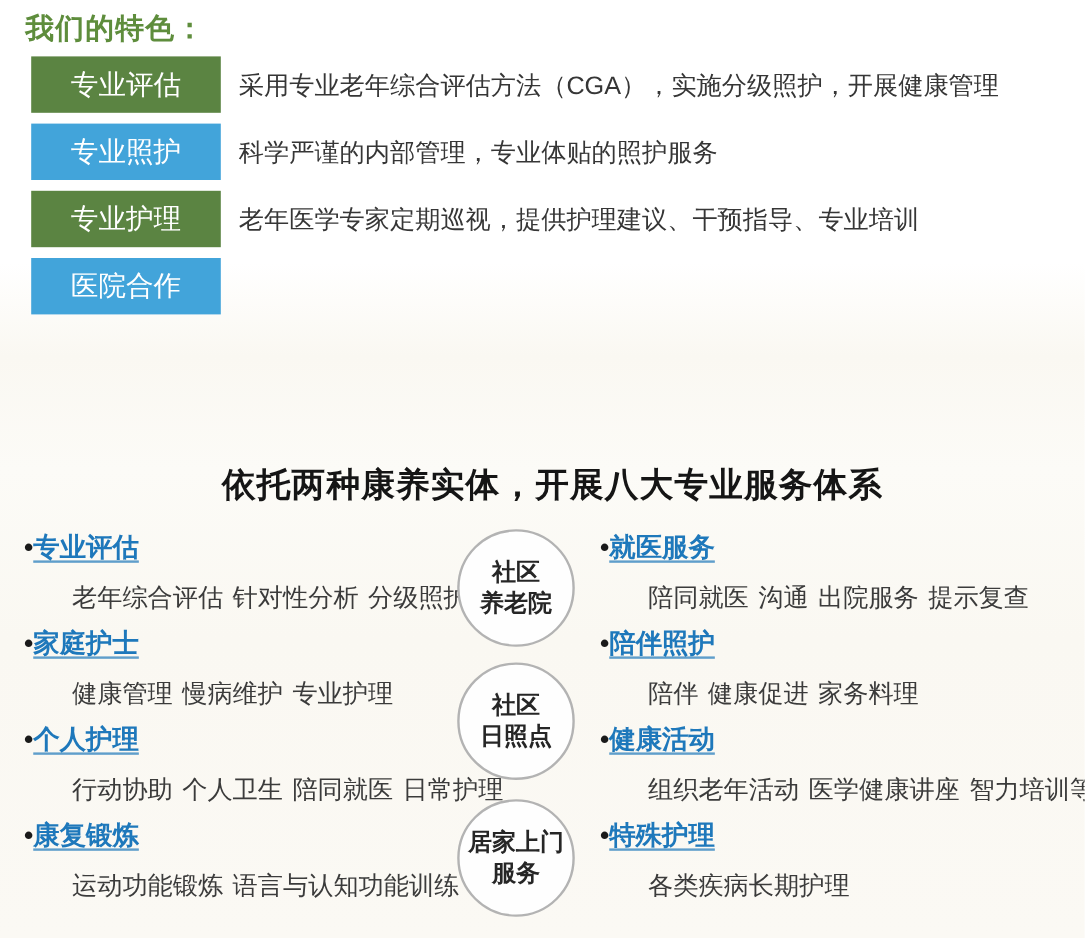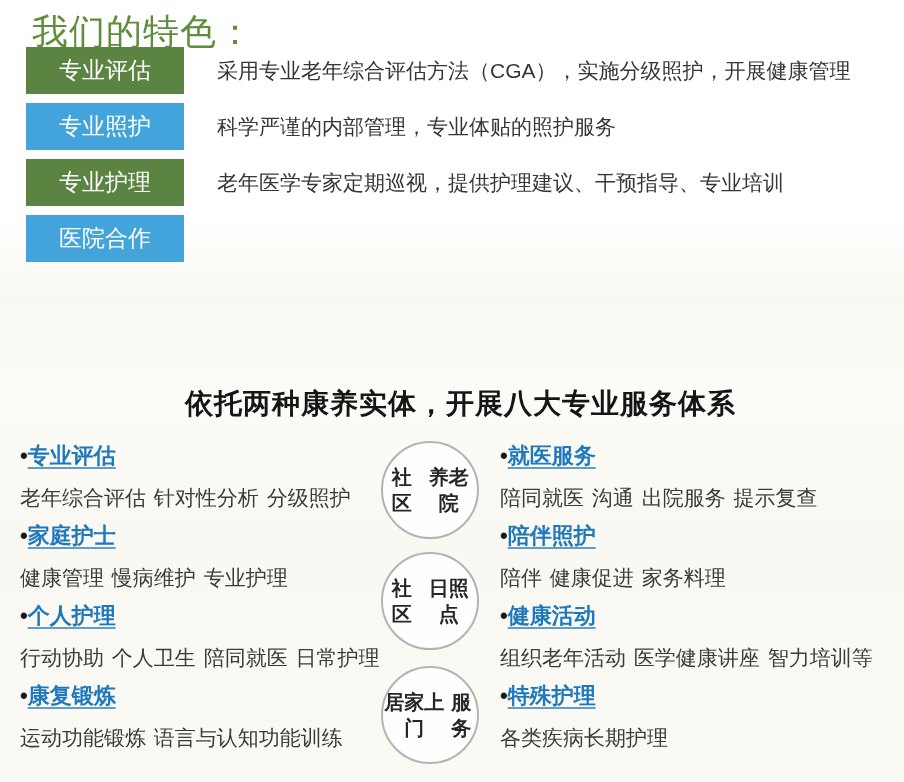--- a/index.html
+++ b/index.html
@@ -8,39 +8,39 @@
     position:relative;
     width:904px; height:782px;
     margin:0 auto;
     overflow:hidden;
     font-family:"Liberation Sans","DejaVu Sans",sans-serif;
     background:linear-gradient(180deg,#ffffff 0%, #ffffff 28%, #faf8f2 38%, #fcfbf7 50%, #faf8f2 68%, #fbf9f4 100%);
   }
 
   
   .features-heading {
-    position:absolute; left:32px; top:8px;
-    font-size:36px; font-weight:normal; color:#5e8d3c;
+    position:absolute; left:21px; top:8px;
+    font-size:24px; font-weight:bold; color:#5e8d3c;
     letter-spacing:1px;
   }
   .features-rows {
     position:absolute; left:26px; top:47px;
     display:flex; flex-direction:column; gap:9px;
     width:864px;
   }
   .feature-row { display:flex; align-items:center; }
   .feature-tag {
     width:158px; height:47px; flex:0 0 158px;
     display:flex; align-items:center; justify-content:center;
     color:#ffffff; font-size:23px;
   }
   .feature-tag.green { background:#5b8442; }
   .feature-tag.blue  { background:#42a4da; }
   .feature-desc {
-    margin-left:33px;
+    margin-left:15px;
     font-size:21px; color:#363636;
     white-space:nowrap;
   }
 
   
   .services-title {
     position:absolute; top:385px; left:0; width:100%;
     text-align:center;
     font-size:28px; font-weight:bold; color:#151515;
     letter-spacing:1px;
@@ -57,28 +57,29 @@
     text-decoration-color:#5f9ecb;
     text-decoration-thickness:2px;
     text-underline-offset:4px;
     cursor:pointer;
   }
   .item-desc {
     margin-top:13px;
     font-size:21px; color:#3b3b3b;
     white-space:nowrap;
     word-spacing:2px;
+    margin-left:40px;
   }
 
   .entity-circle {
     position:absolute; left:381px;
     width:98px; height:98px;
     border:2px solid #b3b3b3; border-radius:50%;
     background:#fefefe;
-    display:flex; flex-direction:row;
+    display:flex; flex-direction:column;
     align-items:center; justify-content:center;
     font-size:20px; font-weight:bold; color:#262626;
     line-height:26px; text-align:center;
   }
   .entity-circle.c1 { top:441px; }
   .entity-circle.c2 { top:552px; }
   .entity-circle.c3 { top:666px; }
 
   .si-1 { top:441px; }
   .si-2 { top:521px; }

